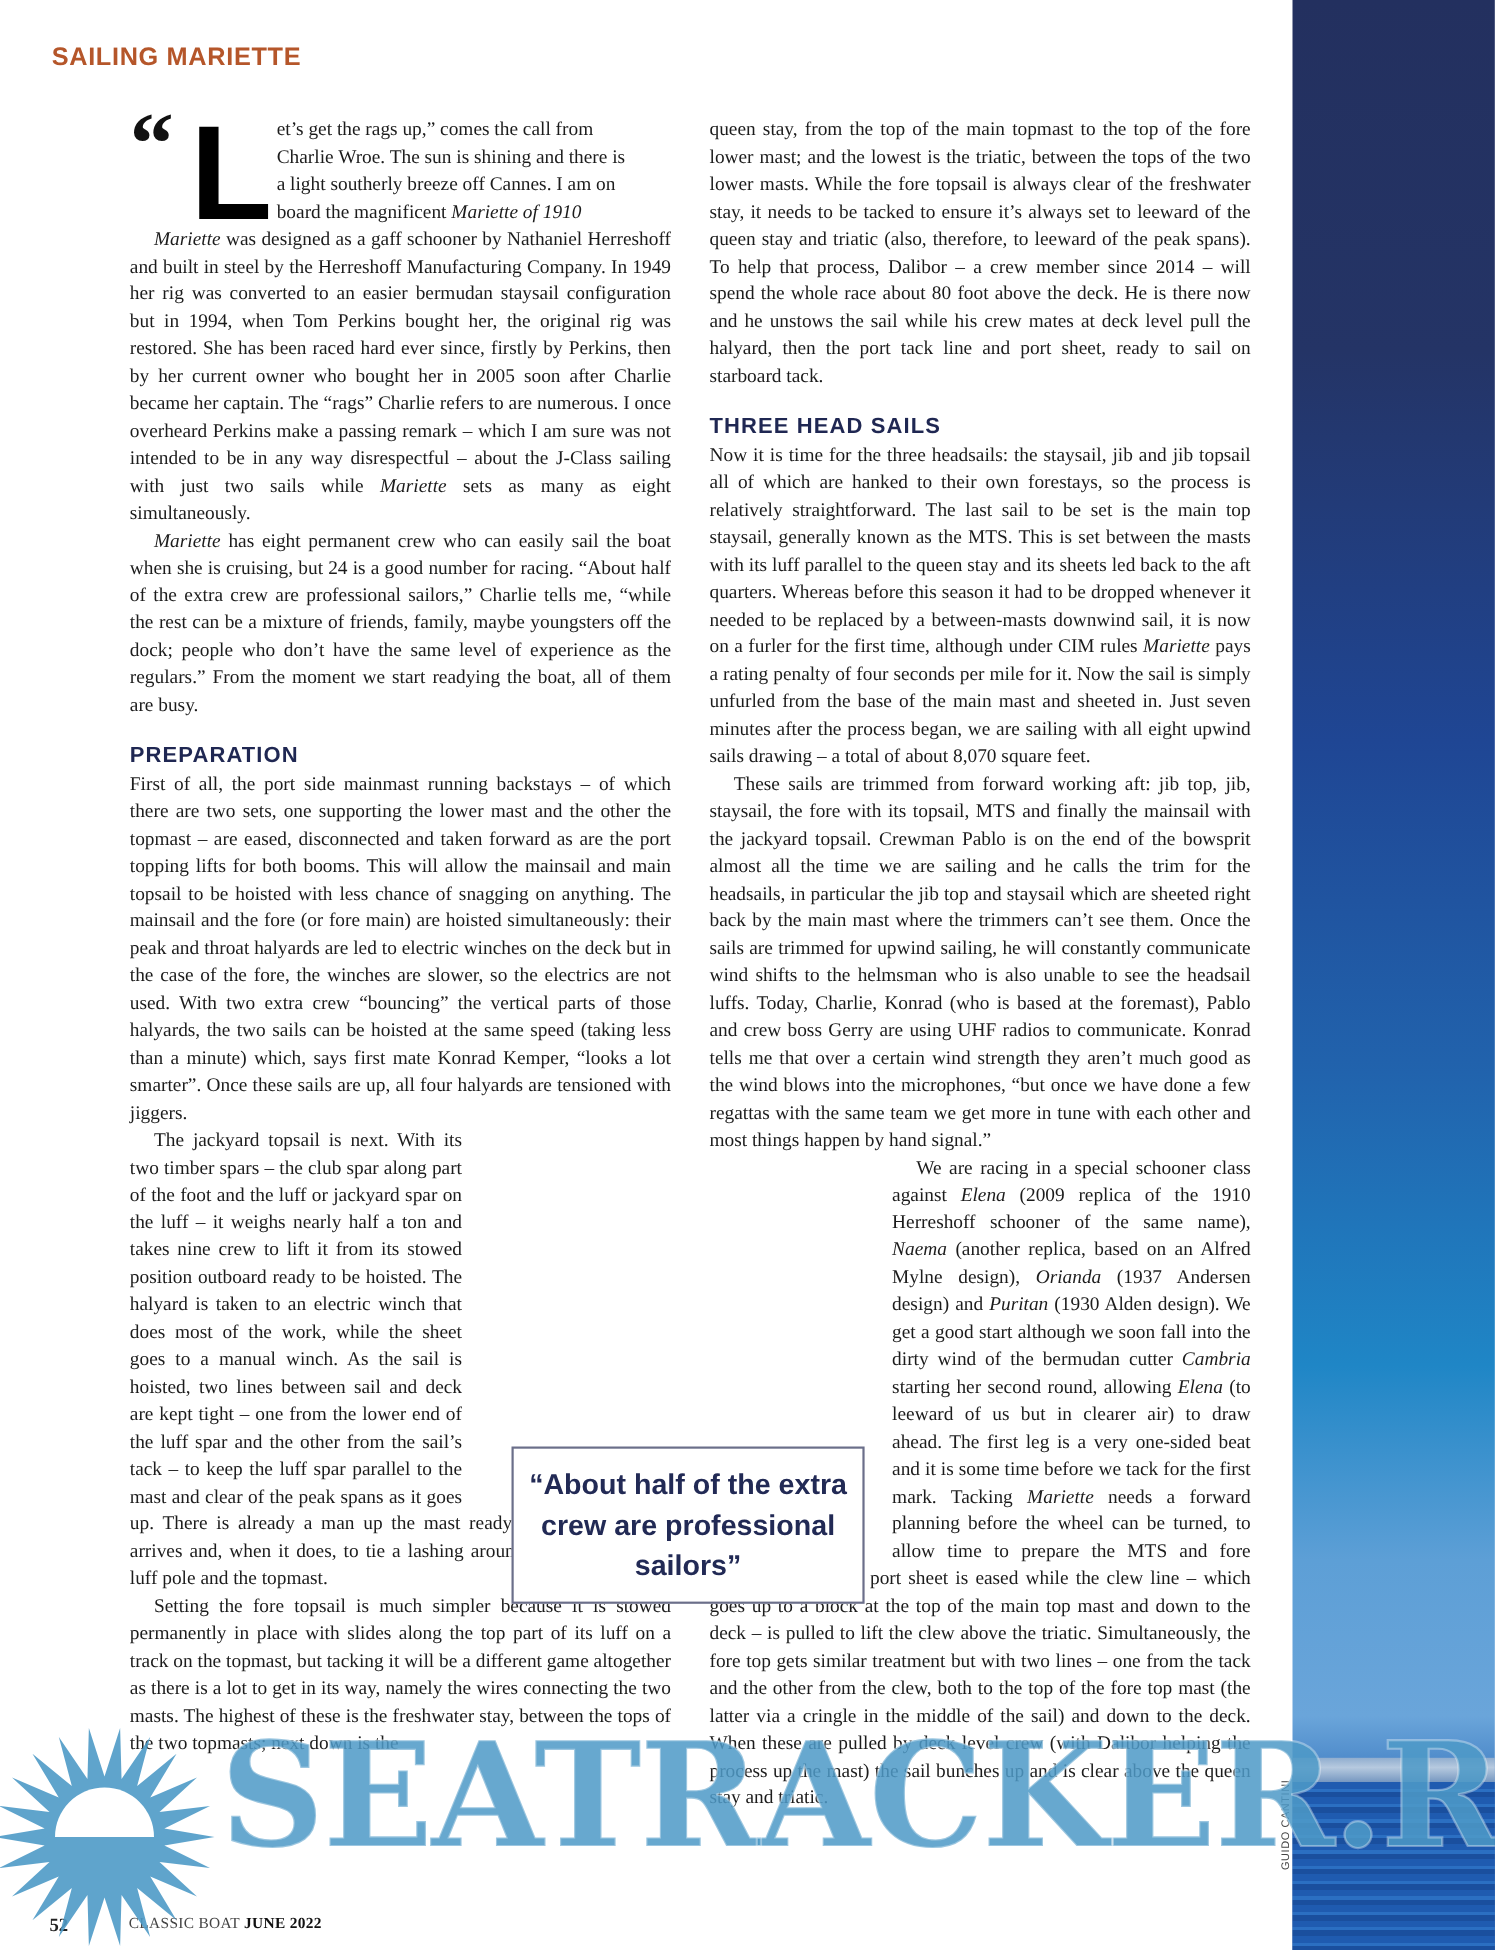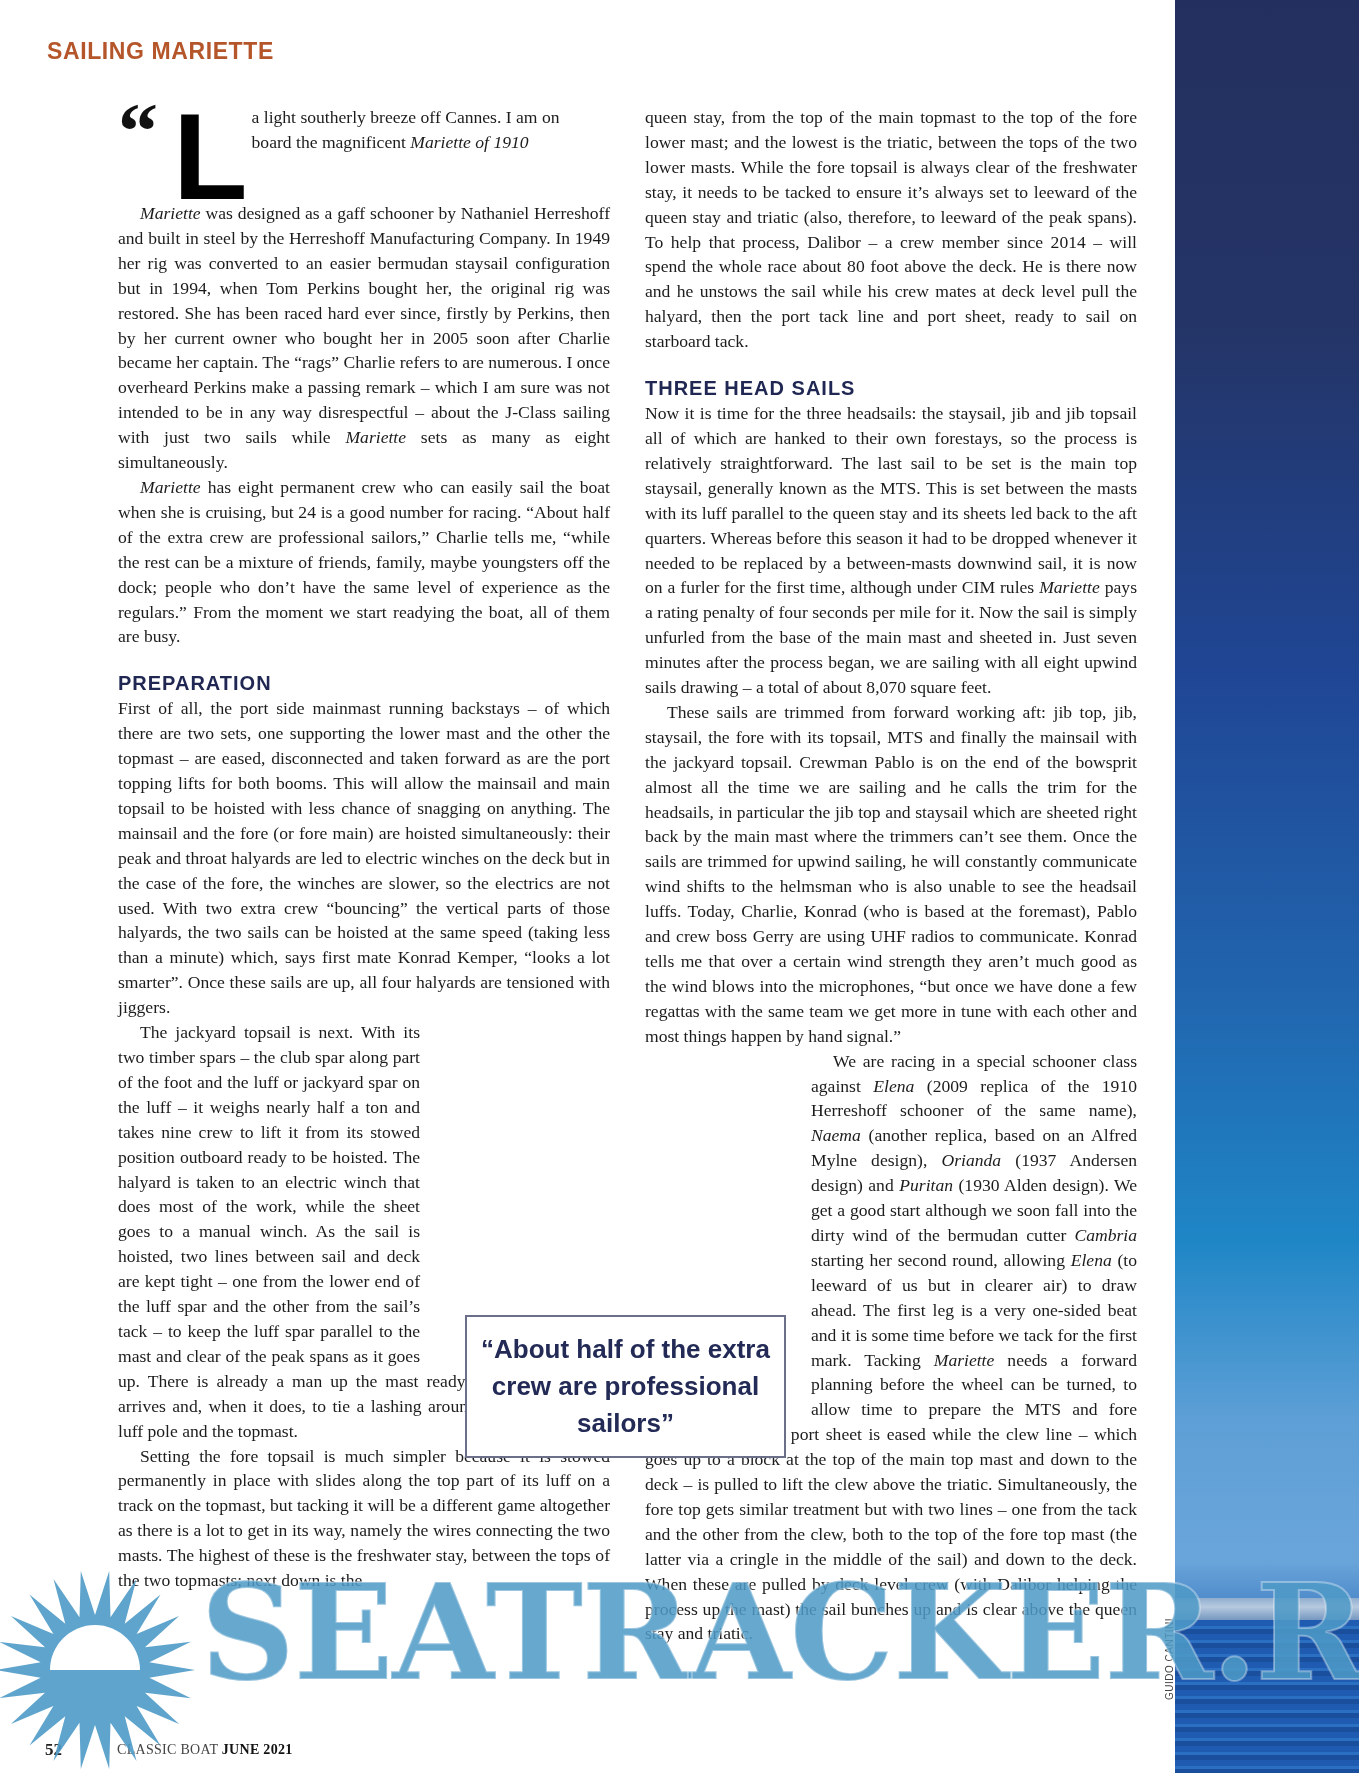--- a/index.html
+++ b/index.html
@@ -53,20 +53,22 @@
 </head>
 <body>
 
 <div class="page">
   <div class="section-label">SAILING MARIETTE</div>
 
   <div class="col col-left">
     <div class="dropcap-wrap">
       <span class="open-quote">“</span>
       <span class="dropcap">L</span>
+      <span class="lead">et’s get the rags up,” comes the call from</span>
+      <span class="lead">Charlie Wroe. The sun is shining and there is</span>
       <span class="lead">a light southerly breeze off Cannes. I am on</span>
       <span class="lead"><span>board the magnificent</span> <i>Mariette of 1910</i></span>
       <div style="clear:both"></div>
     </div>
     <p class="ind"><i>Mariette</i><span> was designed as a gaff schooner by Nathaniel Herreshoff and built in steel by the Herreshoff Manufacturing Company. In 1949 her rig was converted to an easier bermudan staysail configuration but in 1994, when Tom Perkins bought her, the original rig was restored. She has been raced hard ever since, firstly by Perkins, then by her current owner who bought her in 2005 soon after Charlie became her captain. The “rags” Charlie refers to are numerous. I once overheard Perkins make a passing remark – which I am sure was not intended to be in any way disrespectful – about the J-Class sailing with just two sails while </span><i>Mariette</i><span> sets as many as eight simultaneously.</span></p>
     <p class="ind"><i>Mariette</i><span> has eight permanent crew who can easily sail the boat when she is cruising, but 24 is a good number for racing. “About half of the extra crew are professional sailors,” Charlie tells me, “while the rest can be a mixture of friends, family, maybe youngsters off the dock; people who don’t have the same level of experience as the regulars.” From the moment we start readying the boat, all of them are busy.</span></p>
     <div class="heading">PREPARATION</div>
     <p>First of all, the port side mainmast running backstays – of which there are two sets, one supporting the lower mast and the other the topmast – are eased, disconnected and taken forward as are the port topping lifts for both booms. This will allow the mainsail and main topsail to be hoisted with less chance of snagging on anything. The mainsail and the fore (or fore main) are hoisted simultaneously: their peak and throat halyards are led to electric winches on the deck but in the case of the fore, the winches are slower, so the electrics are not used. With two extra crew “bouncing” the vertical parts of those halyards, the two sails can be hoisted at the same speed (taking less than a minute) which, says first mate Konrad Kemper, “looks a lot smarter”. Once these sails are up, all four halyards are tensioned with jiggers.</p>
     <p class="ind"><span class="wrap-left" style="margin-top:124px;height:200px;"></span><span>The jackyard topsail is next. With its two timber spars – the club spar along part of the foot and the luff or jackyard spar on the luff – it weighs nearly half a ton and takes nine crew to lift it from its stowed position outboard ready to be hoisted. The halyard is taken to an electric winch that does most of the work, while the sheet goes to a manual winch. As the sail is hoisted, two lines between sail and deck are kept tight – one from the lower end of the luff spar and the other from the sail’s tack – to keep the luff spar parallel to the mast and clear of the peak spans as it goes up. There is already a man up the mast ready to help as the sail arrives and, when it does, to tie a lashing around the bottom of the luff pole and the topmast.</span></p>
     <p class="ind">Setting the fore topsail is much simpler because it is stowed permanently in place with slides along the top part of its luff on a track on the topmast, but tacking it will be a different game altogether as there is a lot to get in its way, namely the wires connecting the two masts. The highest of these is the freshwater stay, between the tops of the two topmasts; next down is the</p>
@@ -76,21 +78,21 @@
     <p>queen stay, from the top of the main topmast to the top of the fore lower mast; and the lowest is the triatic, between the tops of the two lower masts. While the fore topsail is always clear of the freshwater stay, it needs to be tacked to ensure it’s always set to leeward of the queen stay and triatic (also, therefore, to leeward of the peak spans). To help that process, Dalibor – a crew member since 2014 – will spend the whole race about 80 foot above the deck. He is there now and he unstows the sail while his crew mates at deck level pull the halyard, then the port tack line and port sheet, ready to sail on starboard tack.</p>
     <div class="heading">THREE HEAD SAILS</div>
     <p><span>Now it is time for the three headsails: the staysail, jib and jib topsail all of which are hanked to their own forestays, so the process is relatively straightforward. The last sail to be set is the main top staysail, generally known as the MTS. This is set between the masts with its luff parallel to the queen stay and its sheets led back to the aft quarters. Whereas before this season it had to be dropped whenever it needed to be replaced by a between-masts downwind sail, it is now on a furler for the first time, although under CIM rules </span><i>Mariette</i><span> pays a rating penalty of four seconds per mile for it. Now the sail is simply unfurled from the base of the main mast and sheeted in. Just seven minutes after the process began, we are sailing with all eight upwind sails drawing – a total of about 8,070 square feet.</span></p>
     <p class="ind">These sails are trimmed from forward working aft: jib top, jib, staysail, the fore with its topsail, MTS and finally the mainsail with the jackyard topsail. Crewman Pablo is on the end of the bowsprit almost all the time we are sailing and he calls the trim for the headsails, in particular the jib top and staysail which are sheeted right back by the main mast where the trimmers can’t see them. Once the sails are trimmed for upwind sailing, he will constantly communicate wind shifts to the helmsman who is also unable to see the headsail luffs. Today, Charlie, Konrad (who is based at the foremast), Pablo and crew boss Gerry are using UHF radios to communicate. Konrad tells me that over a certain wind strength they aren’t much good as the wind blows into the microphones, “but once we have done a few regattas with the same team we get more in tune with each other and most things happen by hand signal.”</p>
     <p class="ind"><span class="wrap-right" style="margin-top:174px;"></span><span>We are racing in a special schooner class against </span><i>Elena</i><span> (2009 replica of the 1910 Herreshoff schooner of the same name), </span><i>Naema</i><span> (another replica, based on an Alfred Mylne design), </span><i>Orianda</i><span> (1937 Andersen design) and </span><i>Puritan</i><span> (1930 Alden design). We get a good start although we soon fall into the dirty wind of the bermudan cutter </span><i>Cambria</i><span> starting her second round, allowing </span><i>Elena</i><span> (to leeward of us but in clearer air) to draw ahead. The first leg is a very one-sided beat and it is some time before we tack for the first mark. Tacking </span><i>Mariette</i><span> needs a forward planning before the wheel can be turned, to allow time to prepare the MTS and fore topsail. The MTS’s port sheet is eased while the clew line – which goes up to a block at the top of the main top mast and down to the deck – is pulled to lift the clew above the triatic. Simultaneously, the fore top gets similar treatment but with two lines – one from the tack and the other from the clew, both to the top of the fore top mast (the latter via a cringle in the middle of the sail) and down to the deck. When these are pulled by deck level crew (with Dalibor helping the process up the mast) the sail bunches up and is clear above the queen stay and triatic.</span></p>
   </div>
 
   <div class="pullquote">“About half of the extra crew are professional sailors”</div>
 
   <div class="folio">52</div>
-  <div class="footer-mag"><span>CLASSIC BOAT</span> <b>JUNE 2021</b></div>
+  <div class="footer-mag"><span>CLASSIC BOAT</span> <b>JUNE 2022</b></div>
 </div>
 
 <div class="photo">
   <div class="photo-shore"></div>
   <div class="photo-sea"></div>
 </div>
 <div class="photo-credit">GUIDO CANTINI</div>
 
 <svg class="watermark" viewBox="0 0 1359 250" preserveAspectRatio="none">
   <g transform="translate(95,150)" fill="rgba(78,154,199,0.9)">

